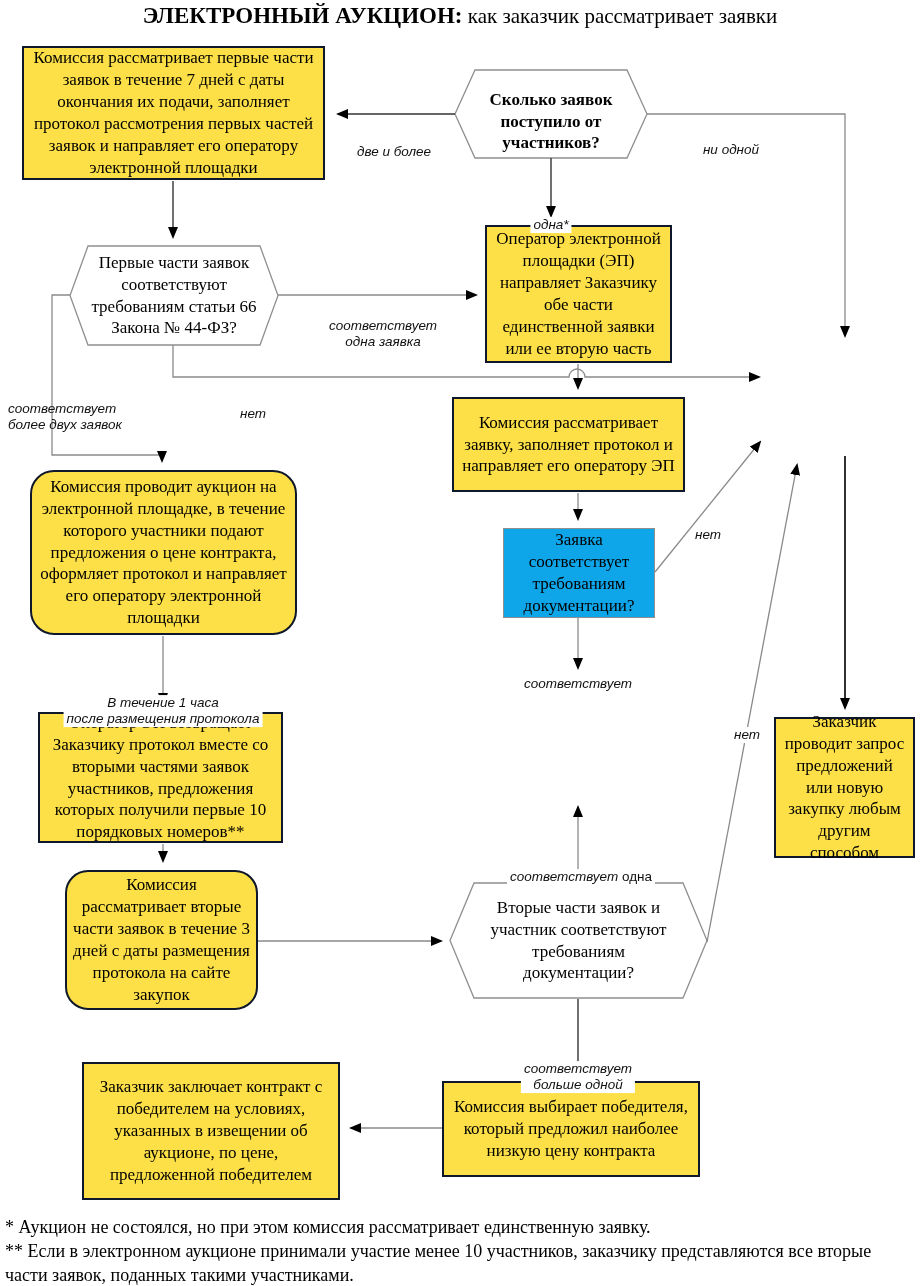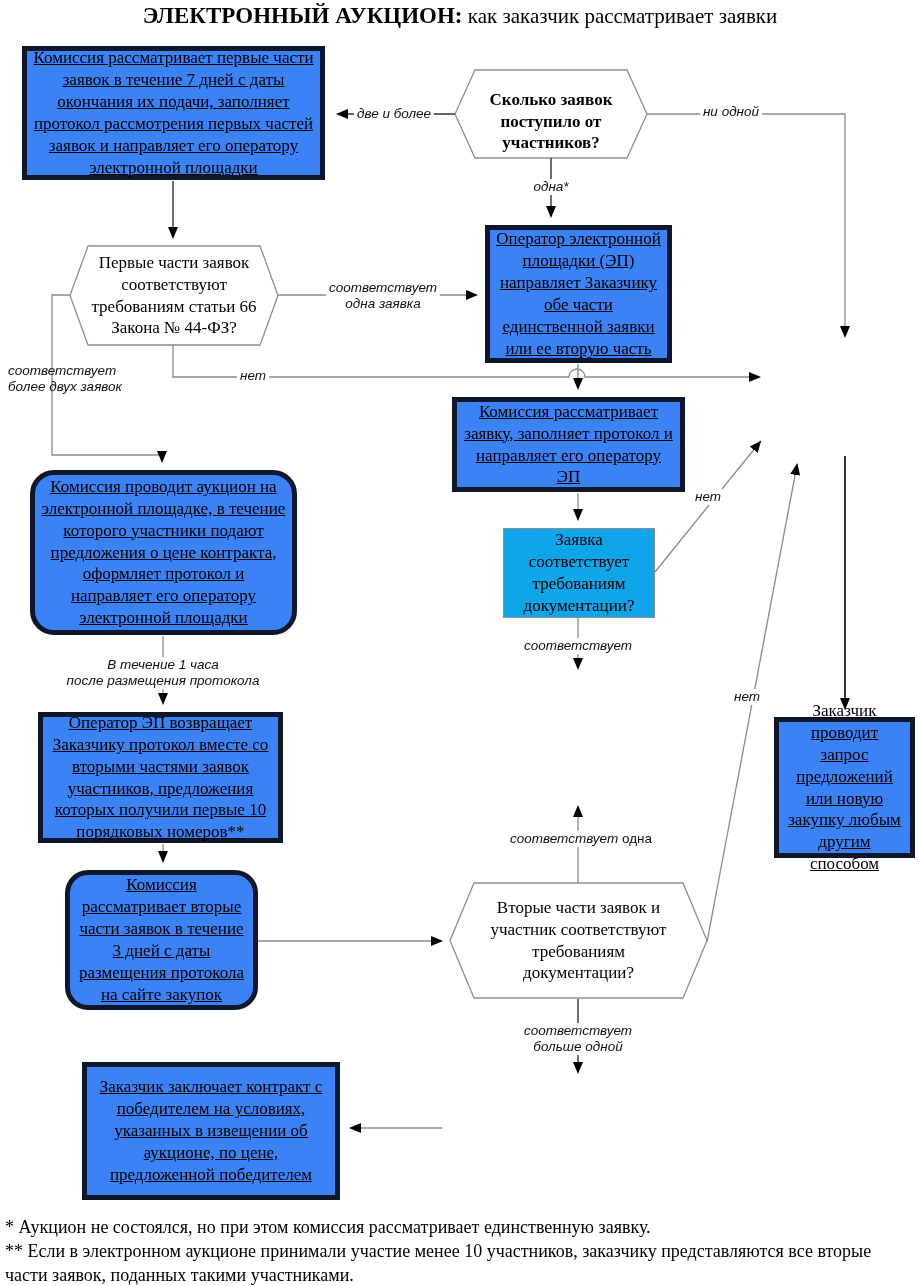--- a/index.html
+++ b/index.html
@@ -4,27 +4,27 @@
 <style>
   html,body{margin:0;padding:0;background:#fff;}
   .canvas{position:relative;width:920px;height:1286px;background:#fff;overflow:hidden;
           font-family:"Liberation Serif",serif;color:#000;}
   .title{position:absolute;left:0;top:3px;width:100%;text-align:center;white-space:nowrap;}
   .title .t-bold{font-weight:bold;font-size:23px;}
   .title .t-rest{font-size:21px;}
   svg.edges{position:absolute;left:0;top:0;width:920px;height:1286px;}
   .node{position:absolute;display:flex;align-items:center;justify-content:center;
         text-align:center;font-size:17px;line-height:1.29;box-sizing:border-box;padding:4px 6px;}
-  .nbox{border:5px solid #0f172a;background:#3b82f6;text-decoration:underline;}
+  .nbox{border:2px solid #0f172a;background:#fde047;}
   .nthin{border:1px solid #8f8f8f;background:#0ea5e9;}
   .nhex{background:transparent;border:none;}
   .nbold{font-weight:bold;}
   .elbl{position:absolute;transform:translate(-50%,-50%);background:#fff;
         font-family:"Liberation Sans",sans-serif;font-style:italic;font-size:13.5px;
-        line-height:1.18;text-align:center;padding:0 3px;white-space:nowrap;color:#111;}
+        line-height:1.18;text-align:center;padding:0 3px;white-space:nowrap;color:#111;margin-top:38px;}
   .elbl.noanchor{transform:none;background:transparent;text-align:left;padding:0;}
   .elbl .plain{font-style:normal;}
   .footnotes{position:absolute;left:5px;top:1216px;width:906px;font-size:18px;line-height:1.33;}
   .footnotes p{margin:0;}
 </style>
 </head>
 <body>
 
 <div class="canvas">
 
@@ -81,20 +81,21 @@
 
 
   <div class="node nbox" style="left:38px;top:712px;width:245px;height:131px;">Оператор ЭП возвращает Заказчику протокол вместе со вторыми частями заявок участников, предложения которых получили первые 10 порядковых номеров**</div>
 
   <div class="node nbox" style="left:65px;top:870px;width:193px;height:140px;border-radius:23px;">Комиссия рассматривает вторые части заявок в течение 3 дней с даты размещения протокола на сайте закупок</div>
 
   <div class="node nhex" style="left:470px;top:883px;width:217px;height:115px;">Вторые части заявок и участник соответствуют требованиям документации?</div>
 
   <div class="node nbox" style="left:774px;top:717px;width:141px;height:141px;">Заказчик проводит запрос предложений или новую закупку любым другим способом</div>
 
+  <div class="node nbox" style="left:442px;top:1081px;width:258px;height:96px;">Комиссия выбирает победителя, который предложил наиболее низкую цену контракта</div>
 
   <div class="node nbox" style="left:82px;top:1062px;width:258px;height:138px;">Заказчик заключает контракт с победителем на условиях, указанных в извещении об аукционе, по цене, предложенной победителем</div>
 
   <div class="elbl" style="left:394px;top:114px;">две и более</div>
 
   <div class="elbl" style="left:731px;top:112px;">ни одной</div>
 
   <div class="elbl" style="left:551px;top:187px;">одна*</div>
 
   <div class="elbl" style="left:383px;top:296px;">

